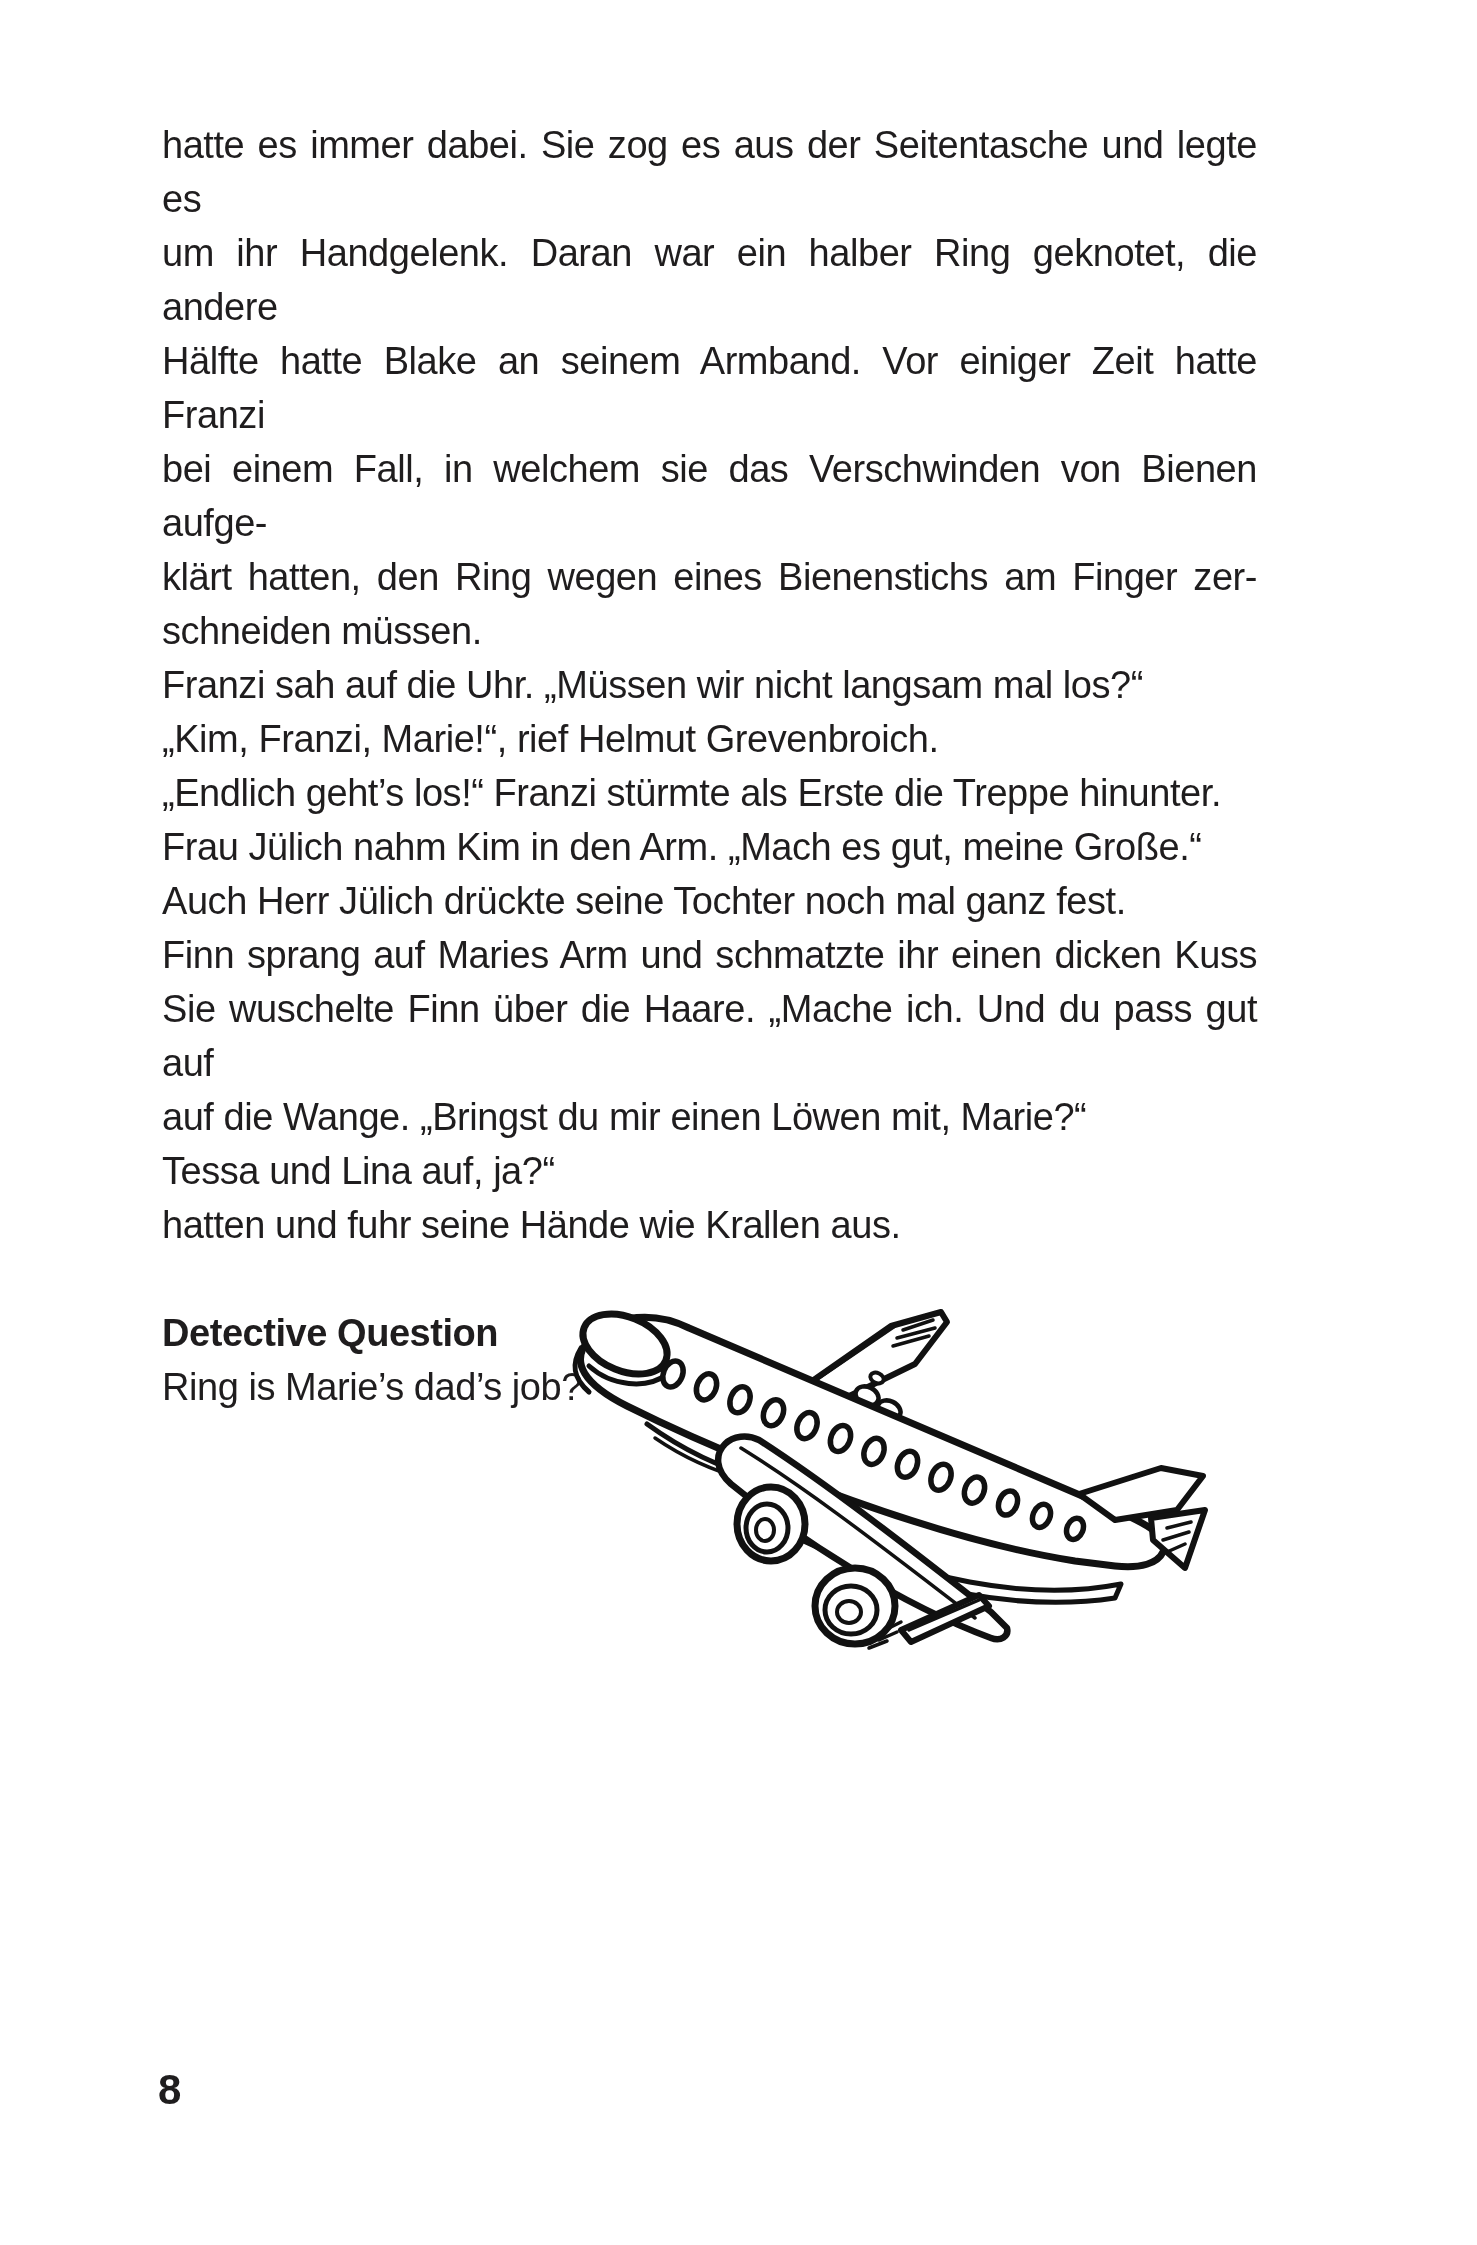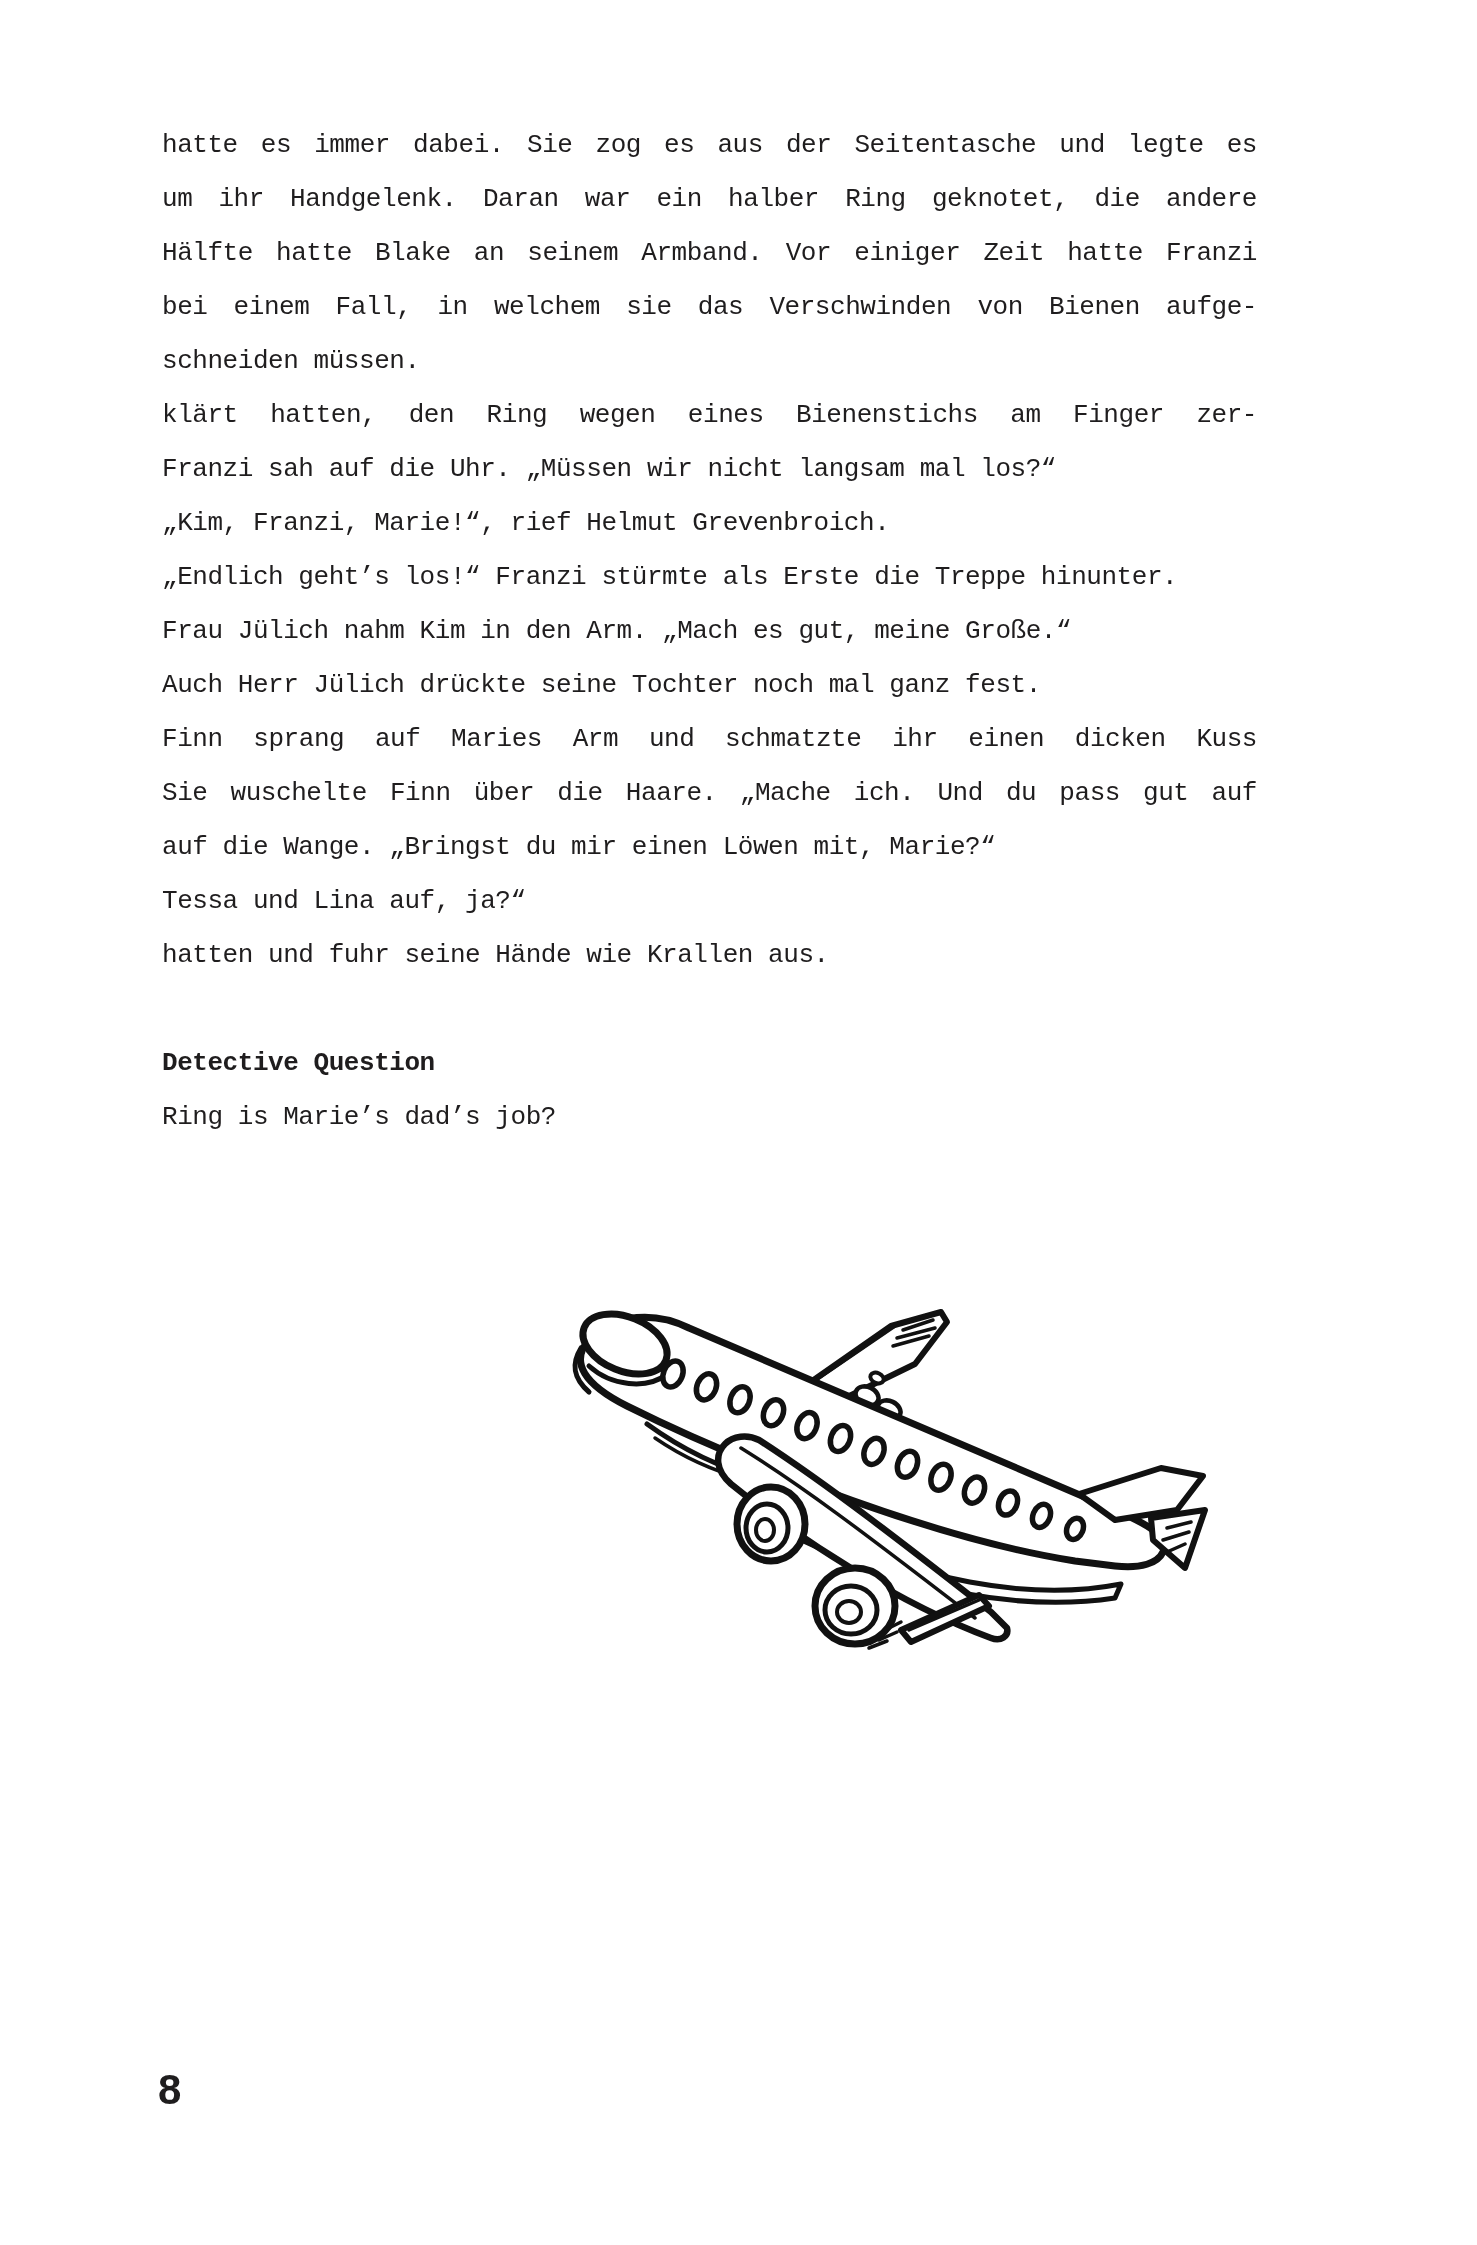--- a/index.html
+++ b/index.html
@@ -8,24 +8,23 @@
     width:1477px;height:2245px;
     background:#ffffff;
     overflow:hidden;
     font-family:"Liberation Sans","DejaVu Sans",sans-serif;
     color:#1f1d1e;
   }
   .bodytext{
     position:absolute;
     left:162px;top:118px;
     width:1095px;
-    font-size:26px;
+    font-size:38px;
     line-height:54px;
     letter-spacing:-0.45px;
-    font-family:Liberation Mono, monospace;
   }
   .line{white-space:nowrap;}
   .line.j{
     white-space:normal;
     text-align:justify;
     text-align-last:justify;
   }
   .spacer{height:54px;}
   .dq-heading{font-weight:700;}
   .illustration{
@@ -45,22 +44,22 @@
 </head>
 <body>
 
 <div class="page">
 
   <div class="bodytext">
     <div class="line j">hatte es immer dabei. Sie zog es aus der Seitentasche und legte es</div>
     <div class="line j">um ihr Handgelenk. Daran war ein halber Ring geknotet, die andere</div>
     <div class="line j">Hälfte hatte Blake an seinem Armband. Vor einiger Zeit hatte Franzi</div>
     <div class="line j">bei einem Fall, in welchem sie das Verschwinden von Bienen aufge-</div>
+    <div class="line j">klärt hatten, den Ring wegen eines Bienenstichs am Finger zer-</div>
     <div class="line">schneiden müssen.</div>
-    <div class="line j">klärt hatten, den Ring wegen eines Bienenstichs am Finger zer-</div>
     <div class="line">Franzi sah auf die Uhr. „Müssen wir nicht langsam mal los?“</div>
     <div class="line">„Kim, Franzi, Marie!“, rief Helmut Grevenbroich.</div>
     <div class="line">„Endlich geht’s los!“ Franzi stürmte als Erste die Treppe hinunter.</div>
     <div class="line">Frau Jülich nahm Kim in den Arm. „Mach es gut, meine Große.“</div>
     <div class="line">Auch Herr Jülich drückte seine Tochter noch mal ganz fest.</div>
     <div class="line j">Finn sprang auf Maries Arm und schmatzte ihr einen dicken Kuss</div>
     <div class="line j">Sie wuschelte Finn über die Haare. „Mache ich. Und du pass gut auf</div>
     <div class="line">auf die Wange. „Bringst du mir einen Löwen mit, Marie?“</div>
     <div class="line">Tessa und Lina auf, ja?“</div>
     <div class="line">hatten und fuhr seine Hände wie Krallen aus.</div>

